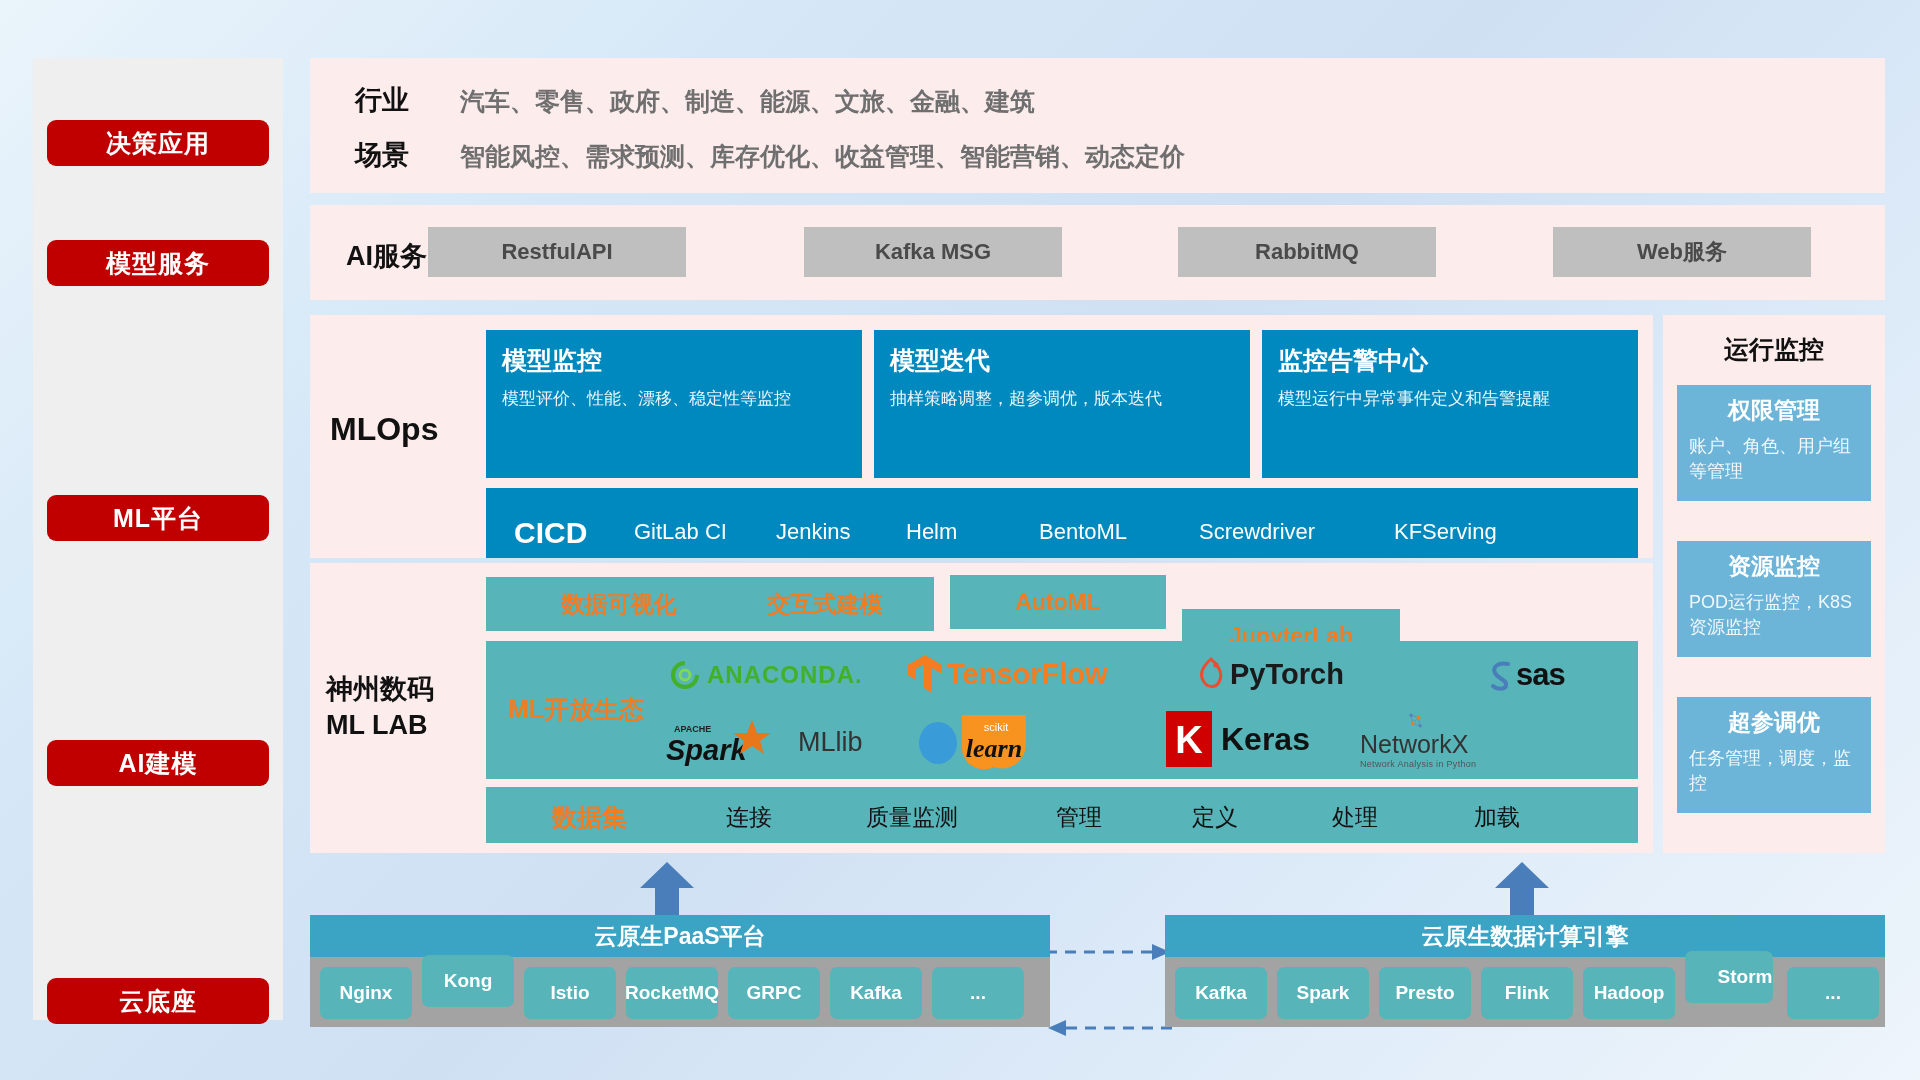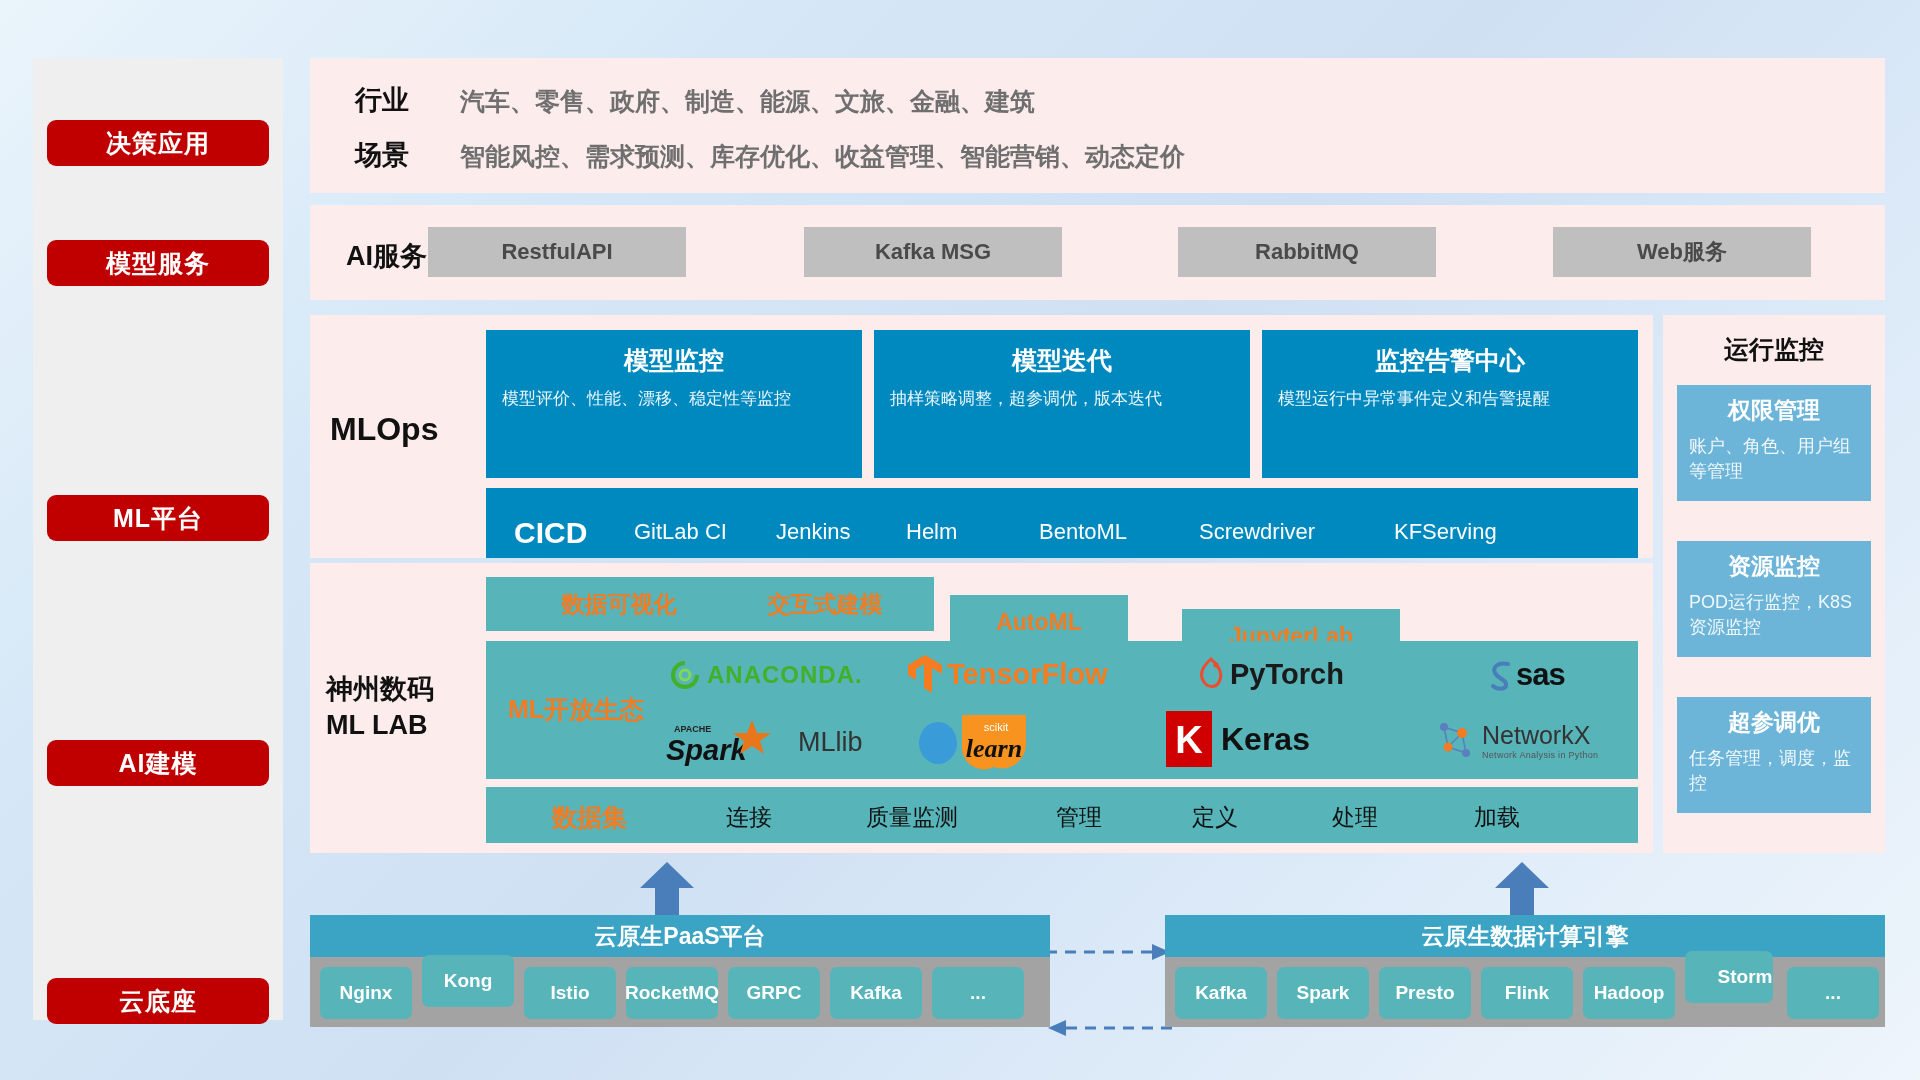--- a/index.html
+++ b/index.html
@@ -39,21 +39,21 @@
     position:absolute;height:50px;background:#bfbfbf;
     display:flex;align-items:center;justify-content:center;
     color:#4a4a4a;font-size:22px;font-weight:bold;
   }
 
   
   .ops-card{
     position:absolute;background:#0089bf;color:#fff;
     box-sizing:border-box;padding:14px 16px 10px;
   }
-  .ops-card .t{font-size:25px;font-weight:bold;text-align:center;line-height:1.3;}
+  .ops-card .t{font-size:25px;font-weight:bold;text-align:left;line-height:1.3;}
   .ops-card .d{font-size:17px;line-height:1.45;margin-top:10px;color:#eaf6fc;}
 
   .cicd{
     position:absolute;background:#0089bf;color:#fff;overflow:hidden;
   }
   .cicd .lead{
     position:absolute;left:28px;top:28px;font-size:30px;font-weight:bold;
   }
   .cicd-item{
     position:absolute;top:30px;font-size:22px;line-height:1.25;
@@ -168,21 +168,21 @@
   </div>
 
   <div class="band" style="left:310px;top:563px;width:1343px;height:290px;">
     <div class="band-label" style="left:16px;top:108px;font-size:27px;line-height:1.35;">
       <div>神州数码</div>
       <div>ML LAB</div>
     </div>
 
     <div class="tool-chip" style="left:176px;top:14px;width:218px;padding-left:24px;">数据可视化</div>
     <div class="tool-chip" style="left:406px;top:14px;width:218px;">交互式建模</div>
-    <div class="tool-chip" style="left:640px;top:32px;width:178px;">AutoML</div>
+    <div class="tool-chip" style="left:640px;top:12px;width:216px;">AutoML</div>
     <div class="tool-chip" style="left:872px;top:14px;width:218px;margin-top:32px;">JupyterLab</div>
 
     <div class="eco" style="left:176px;top:78px;width:1152px;height:138px;">
       <div class="eco-label" style="left:22px;top:52px;">ML开放生态</div>
 
       <div class="logo-cell" style="left:182px;top:6px;height:56px;">
         <svg width="34" height="34" viewBox="0 0 34 34">
           <circle cx="17" cy="17" r="12" fill="none" stroke="#43b02a" stroke-width="4" stroke-dasharray="56 20"></circle>
           <circle cx="17" cy="17" r="5" fill="none" stroke="#7ed957" stroke-width="3"></circle>
         </svg>
@@ -230,21 +230,21 @@
       </div>
 
       <div class="logo-cell" style="left:680px;top:68px;height:60px;">
         <svg width="46" height="56" viewBox="0 0 46 56">
           <rect x="0" y="0" width="46" height="56" fill="#d00000"></rect>
           <text x="23" y="42" font-family="Liberation Sans, sans-serif" font-size="38" font-weight="bold" fill="#fff" text-anchor="middle">K</text>
         </svg>
         <span class="lg-text" style="font-size:32px;color:#111;margin-left:9px;">Keras</span>
       </div>
 
-      <div class="logo-cell" style="left:948px;top:70px;height:58px;">
+      <div class="logo-cell" style="left:870px;top:70px;height:58px;flex-direction:column;">
         <svg width="44" height="46" viewBox="0 0 44 46">
           <g stroke="#5b7fbf" stroke-width="1.6">
             <line x1="10" y1="10" x2="28" y2="16"></line>
               <line x1="28" y1="16" x2="14" y2="30"></line>
             <line x1="14" y1="30" x2="32" y2="36"></line>
               <line x1="10" y1="10" x2="14" y2="30"></line>
             <line x1="28" y1="16" x2="32" y2="36"></line>
           </g>
           <circle cx="10" cy="10" r="4" fill="#5b7fbf"></circle>
           <circle cx="28" cy="16" r="5" fill="#f07c24"></circle>

